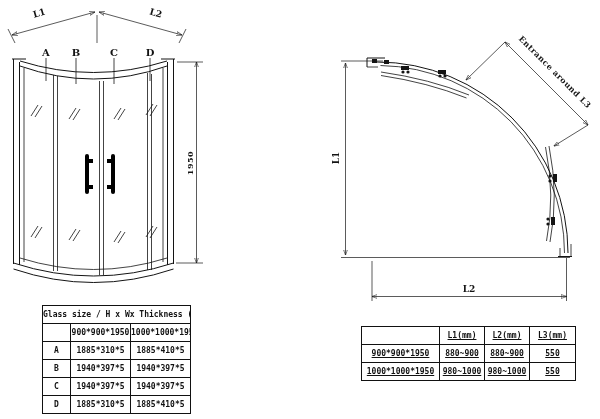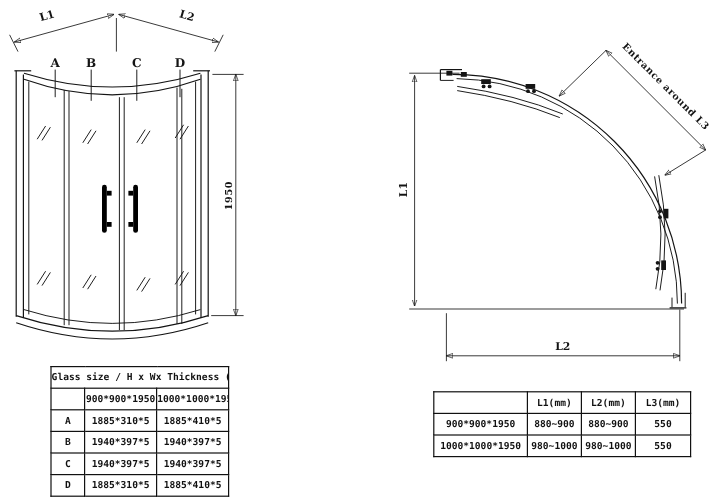--- a/index.html
+++ b/index.html
@@ -24,21 +24,21 @@
   table.tbl{
     position:absolute;border-collapse:collapse;table-layout:fixed;
     font-family:"DejaVu Sans Mono","Liberation Mono",monospace;
     font-size:8px;font-weight:bold;color:#111;
   }
   table.tbl td{
     border:1px solid #111;text-align:center;vertical-align:middle;
     padding:0;height:17px;overflow:hidden;white-space:nowrap;
   }
   table.glass-tbl{left:42px;top:305px;width:148px;}
-  table.dims-tbl{left:361px;top:326px;width:214px;}
+  table.dims-tbl{left:361px;top:326px;width:214px;text-decoration:underline;}
   td.ttl{font-size:8px;letter-spacing:0;}
 </style>
 </head>
 <body>
 
 <div class="canvas">
 
 <svg width="600" height="419" viewBox="0 0 600 419">
   <defs>
     <marker id="arr" viewBox="0 0 10 10" refX="9.5" refY="5" markerWidth="8" markerHeight="8" orient="auto-start-reverse">

